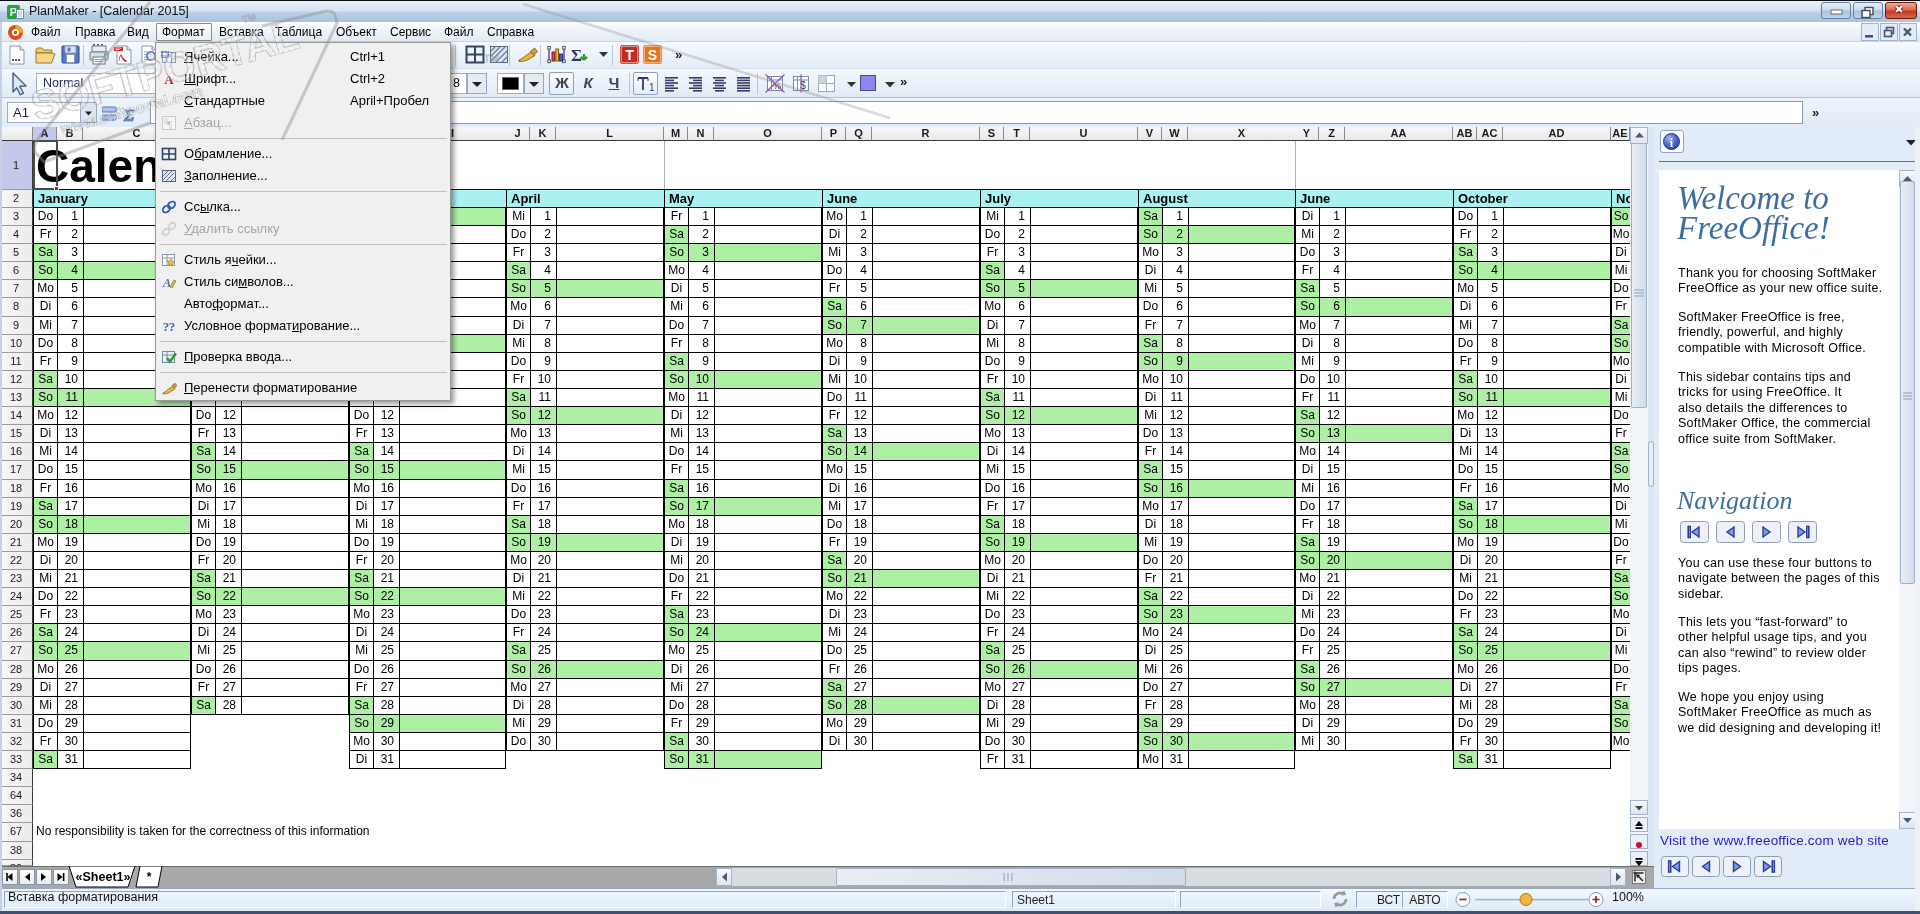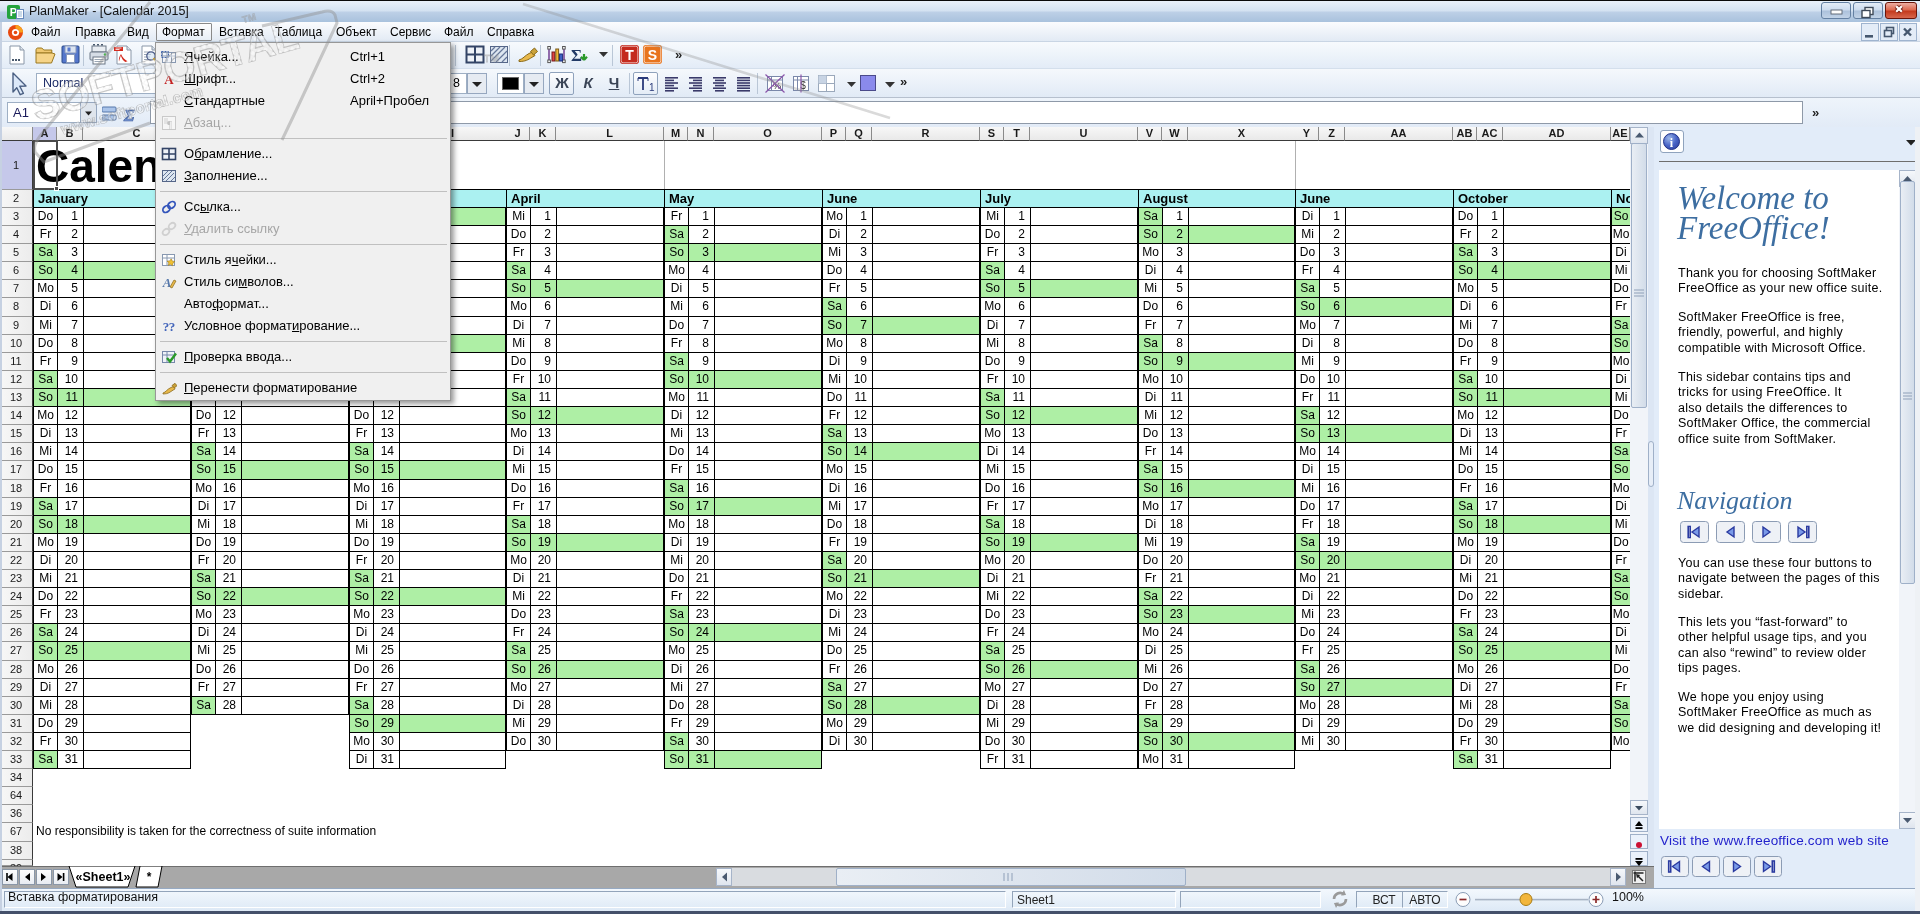--- a/index.html
+++ b/index.html
@@ -1713,21 +1713,21 @@
 <div class="ab cell" style="left:1612px;top:661px;width:18px;height:17px;text-align:center">Do</div>
 <div class="ab" style="left:1611px;top:678px;width:19px;height:1px;background:#000"></div>
 <div class="ab cell" style="left:1612px;top:679px;width:18px;height:17px;text-align:center">Fr</div>
 <div class="ab" style="left:1611px;top:696px;width:19px;height:1px;background:#000"></div>
 <div class="ab cell" style="left:1612px;top:697px;width:18px;height:17px;background:#aeefa5;text-align:center">Sa</div>
 <div class="ab" style="left:1611px;top:714px;width:19px;height:1px;background:#000"></div>
 <div class="ab cell" style="left:1612px;top:715px;width:18px;height:17px;background:#aeefa5;text-align:center">So</div>
 <div class="ab" style="left:1611px;top:732px;width:19px;height:1px;background:#000"></div>
 <div class="ab cell" style="left:1612px;top:733px;width:18px;height:17px;text-align:center">Mo</div>
 <div class="ab" style="left:1611px;top:750px;width:19px;height:1px;background:#000"></div>
-<div class="ab" style="left:36px;top:823px;height:17px;font-size:12px;line-height:17px;color:#000">No responsibility is taken for the correctness of suite information</div>
+<div class="ab" style="left:36px;top:823px;height:17px;font-size:12px;line-height:17px;color:#000">No responsibility is taken for the correctness of this information</div>
 <div class="ab sctrack" style="left:1630px;top:127px;width:18px;height:739px"></div>
 <svg class="ab scbtn" style="left:1630px;top:127px;width:18px;height:17px">
     <path d="M4.5 10l4.5-5 4.5 5z" fill="#4a5a70" transform="translate(-0.5,-0.5)"></path>
   </svg>
 <div class="ab scthumb" style="left:1631px;top:143px;width:16px;height:265px"></div>
 <svg class="ab" style="left:1634px;top:289px" width="10" height="10">
     <path d="M0 1h10M0 4h10M0 7h10" stroke="#8fa0b8"></path>
   </svg>
 <div class="ab scbtn" style="left:1630px;top:800px;width:18px;height:15px"></div>
 <svg class="ab" style="left:1633px;top:803px" width="12" height="10">
@@ -1795,21 +1795,21 @@
 <div class="ab sfield" style="left:4px;width:1002px"></div>
 <div class="ab" style="left:8px;top:890px;font-size:12.5px;color:#111">Вставка форматирования</div>
 <div class="ab sfield" style="left:1012px;width:164px">Sheet1</div>
 <div class="ab sfield" style="left:1180px;width:141px"></div>
 <svg class="ab" style="left:1328px;top:889px" width="24" height="20">
 <path d="M6 10a6 6 0 0 1 10-4.5" fill="none" stroke="#9a9a9a" stroke-width="2.6"></path>
 <path d="M18 10a6 6 0 0 1-10 4.5" fill="none" stroke="#9a9a9a" stroke-width="2.6"></path>
 <path d="M16 1l2 5-5 .5z" fill="#9a9a9a"></path>
     <path d="M8 19l-2-5 5-.5z" fill="#9a9a9a"></path>
 </svg>
-<div class="ab sfield" style="left:1356px;width:56px;text-align:center;padding-left:0">ВСТ</div>
+<div class="ab sfield" style="left:1356px;width:65px;text-align:center;padding-left:0">ВСТ</div>
 <div class="ab sfield" style="left:1402px;width:46px;text-align:center;padding-left:0">АВТО</div>
 <svg class="ab" style="left:1455px;top:891px" width="150" height="17">
 <circle cx="8" cy="8.5" r="7" fill="#fdfdfd" stroke="#8a9cb5"></circle>
     <path d="M4.5 8.5h7" stroke="#8a2a2a" stroke-width="1.7"></path>
 <rect x="20" y="7.8" width="113" height="1.6" fill="#a8b4c4"></rect>
 <circle cx="71" cy="8.5" r="6" fill="#f2b63c" stroke="#a87c14"></circle>
 <circle cx="141" cy="8.5" r="7" fill="#fdfdfd" stroke="#8a9cb5"></circle>
     <path d="M137.5 8.5h7M141 5v7" stroke="#8a2a2a" stroke-width="1.7"></path>
 </svg>
 <div class="ab" style="left:1612px;top:890px;font-size:12.5px;color:#111">100%</div>

